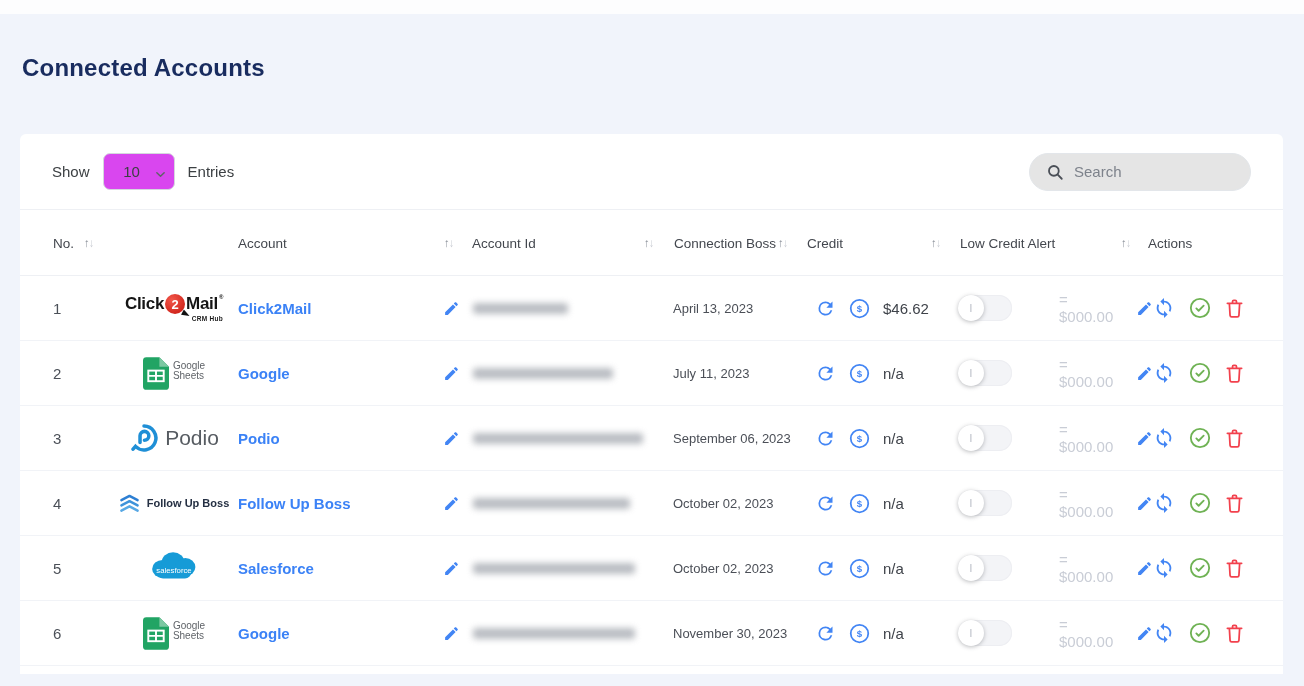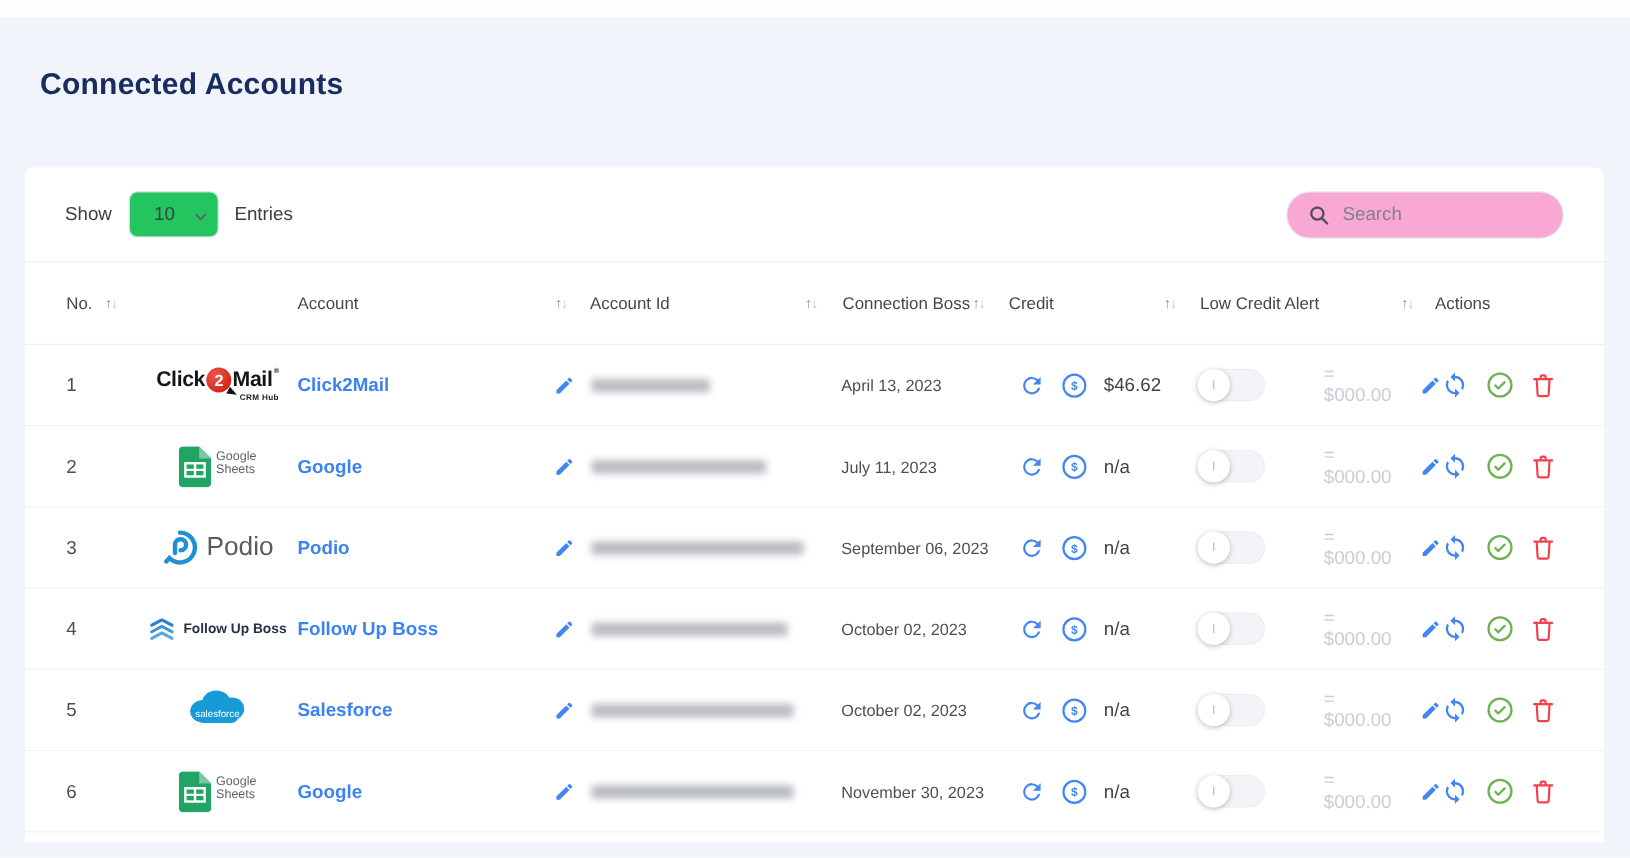--- a/index.html
+++ b/index.html
@@ -2,43 +2,43 @@
 <html><head>
 <meta charset="utf-8">
 <style>
   * { margin:0; padding:0; box-sizing:border-box; }
   html,body { width:1304px; height:686px; overflow:hidden; }
   body { background:#f1f4fb; font-family:"Liberation Sans", sans-serif; }
 
   .top-strip { height:14px; background:#fdfdfe; }
 
   
-  .page-header { position:relative; padding:40px 22px 0 32px; }
+  .page-header { position:relative; padding:40px 22px 0 22px; }
   .page-title { font-size:24px; font-weight:700; color:#192c5f; letter-spacing:.2px; }
   .add-btn { position:absolute; top:15px; right:22px; height:53px; padding:0 29px;
              border:none; border-radius:27px; background:#e93a4e; color:#fff;
              display:flex; align-items:center; gap:9px; font-family:inherit;
              font-size:15px; font-weight:700; cursor:pointer; }
 
   
   .card { margin:52px 21px 0 20px; background:#fff; border-radius:6px 6px 0 0; height:540px; }
 
   
   .toolbar { display:flex; justify-content:space-between; align-items:center;
              padding:0 32px; height:76px; border-bottom:1px solid #eef0f4; }
   .show-group { display:flex; align-items:center; gap:13px; font-size:15px; color:#3c4043; }
   .select-wrap { position:relative; }
   .entries-select { -webkit-appearance:none; appearance:none; width:72px; height:37px;
-                    border:1px solid #d5d8de; border-radius:7px; background:#22c55e;
+                    border:1px solid #d5d8de; border-radius:7px; background:#d946ef;
                     font-family:inherit; font-size:15px; color:#3c4043;
                     text-align:center; padding-right:14px; cursor:pointer; }
   .select-chevron { position:absolute; right:9px; top:13px; pointer-events:none; }
   .search-wrap { position:relative; }
   .search-input { width:222px; height:38px; border:1px solid #e3e6ea; border-radius:19px;
-                  background:#f9a8d4; padding:0 16px 0 44px; font-family:inherit;
+                  background:#e5e5e5; padding:0 16px 0 44px; font-family:inherit;
                   font-size:15px; color:#3c4043; outline:none; }
   .search-input::placeholder { color:#7d828b; }
   .search-icon { position:absolute; left:17px; top:10px; }
 
   
   .thead { position:relative; height:66px; border-bottom:1px solid #eef0f4;
            font-size:13.5px; color:#43474e; }
   .th { position:absolute; top:50%; transform:translateY(-50%); white-space:nowrap; cursor:pointer; }
   .sort { position:absolute; top:50%; transform:translateY(-50%); font-size:11.5px;
           cursor:pointer; letter-spacing:-1px; }

